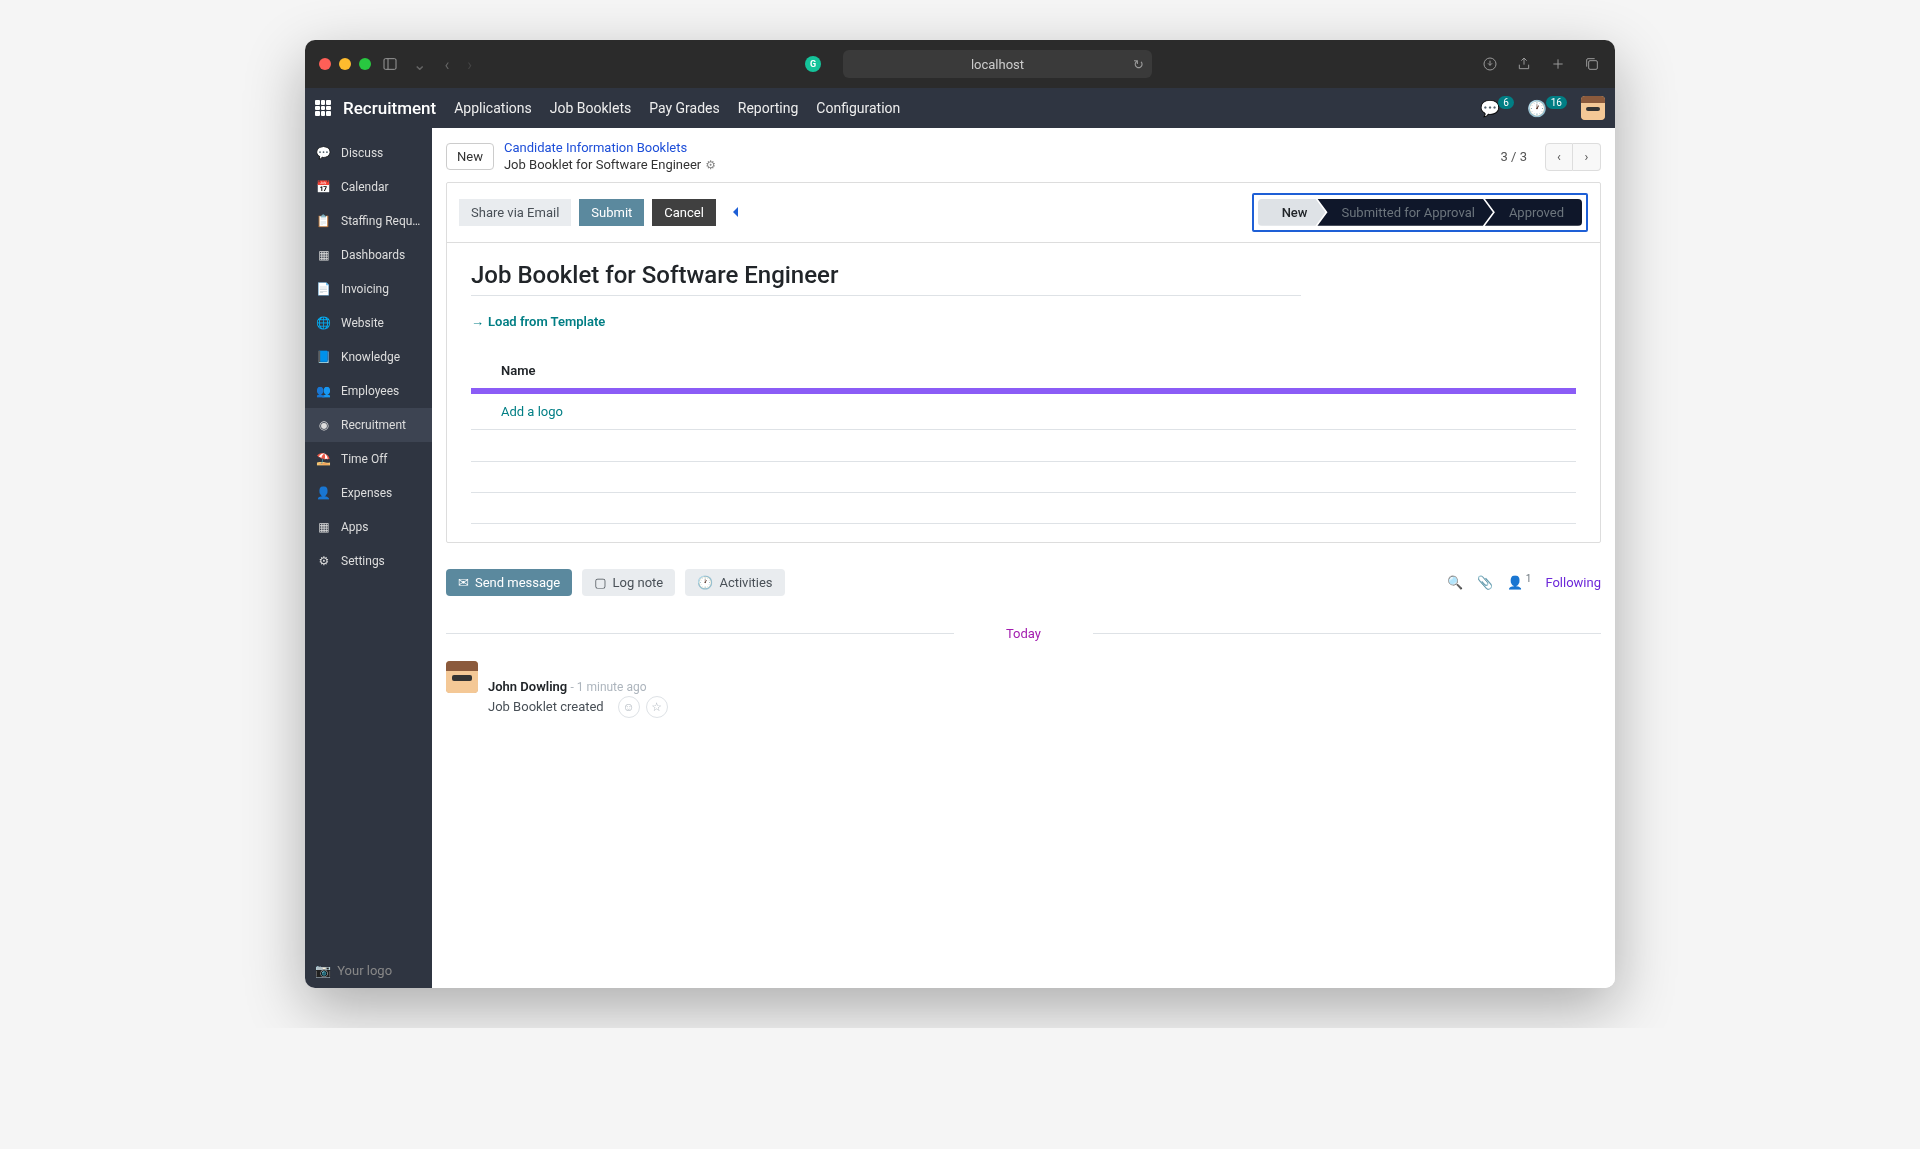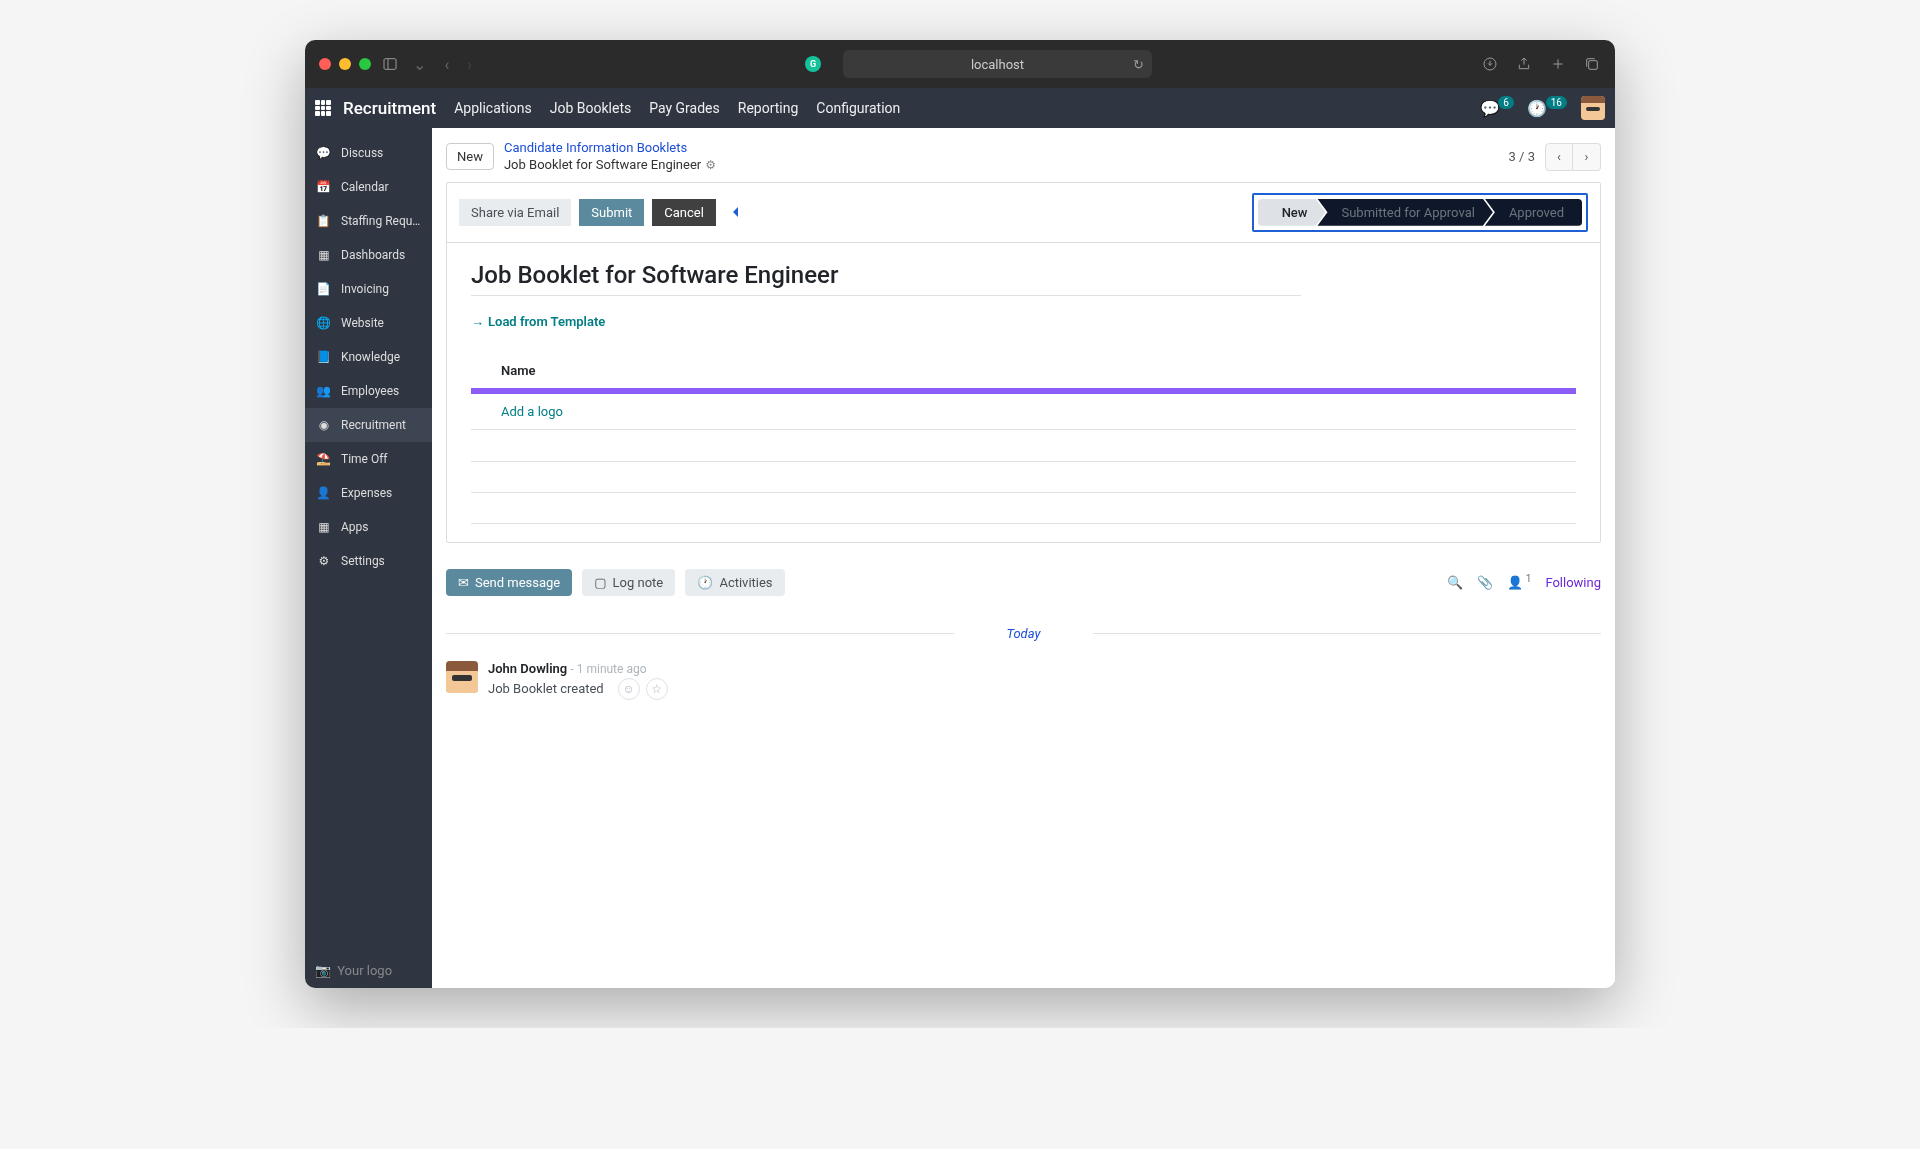--- a/index.html
+++ b/index.html
@@ -39,21 +39,21 @@
 .sidebar-label { white-space: nowrap; overflow: hidden; text-overflow: ellipsis; }
 .sidebar-footer { margin-top: auto; padding: 10px; color: #888; font-size: 13px; display: flex; align-items: center; gap: 6px; }
 
 .content { flex: 1; background: #fff; overflow-y: auto; display: flex; flex-direction: column; }
 .breadcrumb-bar { display: flex; align-items: center; padding: 12px 14px 8px; gap: 10px; }
 .new-btn { border: 1px solid #ccc; background: #fff; padding: 5px 10px; border-radius: 4px; font-size: 13px; color: #333; cursor: pointer; }
 .bc-col { display: flex; flex-direction: column; font-size: 13px; line-height: 1.3; }
 .bc-link { color: #1d4ed8; cursor: pointer; }
 .bc-current { color: #333; display: flex; align-items: center; gap: 4px; }
 .gear { color: #888; font-size: 12px; }
-.pager { margin-left: auto; display: flex; align-items: center; gap: 10px; font-size: 13px; color: #555; }
+.pager { margin-left: auto; display: flex; align-items: center; gap: 18px; font-size: 13px; color: #555; }
 .pager-btns { display: flex; }
 .pager-btn { width: 28px; height: 28px; border: 1px solid #ddd; background: #f8f8f8; display: flex; align-items: center; justify-content: center; cursor: pointer; color: #555; }
 .pager-btn:first-child { border-radius: 4px 0 0 4px; }
 .pager-btn:last-child { border-radius: 0 4px 4px 0; border-left: none; }
 
 .form-sheet { margin: 0 14px 14px; border: 1px solid #ddd; border-radius: 2px; }
 .statusbar { display: flex; justify-content: space-between; padding: 10px 12px; border-bottom: 1px solid #ddd; align-items: center; position: relative; }
 .action-btns { display: flex; gap: 8px; align-items: center; }
 .btn { padding: 6px 12px; border-radius: 0; font-size: 13px; border: none; cursor: pointer; }
 .btn-gray { background: #e9ecef; color: #495057; }
@@ -81,27 +81,27 @@
 .chatter { padding: 12px 14px 0; display: flex; align-items: center; gap: 10px; }
 .chat-btn { padding: 6px 12px; border-radius: 4px; font-size: 13px; display: flex; align-items: center; gap: 6px; cursor: pointer; border: none; }
 .chat-primary { background: #5b899e; color: #fff; }
 .chat-gray { background: #e9ecef; color: #495057; }
 .chatter-right { margin-left: auto; display: flex; align-items: center; gap: 14px; color: #6c757d; font-size: 13px; }
 .following { color: #6d28d9; }
 .follower-count { display: flex; align-items: center; gap: 2px; }
 .sup { font-size: 10px; position: relative; top: -4px; }
 
 .thread { padding: 30px 14px 20px; }
-.date-sep { text-align: center; color: #1d4ed8; font-size: 13px; position: relative; margin-bottom: 20px; font-style: italic; }
+.date-sep { text-align: center; color: #a21caf; font-size: 13px; position: relative; margin-bottom: 20px; }
 .date-sep:before, .date-sep:after { content: ''; position: absolute; top: 50%; width: 44%; height: 1px; background: #dee2e6; }
 .date-sep:before { left: 0; }
 .date-sep:after { right: 0; }
 .msg { display: flex; gap: 10px; align-items: flex-start; }
 .msg-avatar { width: 32px; height: 32px; border-radius: 4px; background: #d4a373; flex-shrink: 0; }
-.msg-body { font-size: 13px; }
+.msg-body { font-size: 13px; margin-top: 18px; }
 .msg-author { font-weight: 600; color: #212529; }
 .msg-time { color: #adb5bd; font-size: 12px; }
 .msg-text { color: #495057; margin-top: 2px; display: flex; align-items: center; gap: 8px; }
 .msg-icons { display: flex; gap: 6px; margin-left: 6px; color: #adb5bd; }
 .msg-icons span { width: 22px; height: 22px; border: 1px solid #dee2e6; border-radius: 50%; display: flex; align-items: center; justify-content: center; font-size: 12px; cursor: pointer; }
 
 .avatar-face { width: 100%; height: 100%; background: linear-gradient(#8b5a3c 0%, #8b5a3c 30%, #f4c896 30%, #f4c896 100%); border-radius: 4px; position: relative; }
 .avatar-face:after { content: ''; position: absolute; top: 45%; left: 20%; right: 20%; height: 18%; background: #333; border-radius: 2px; }
 </style>
 </head>

